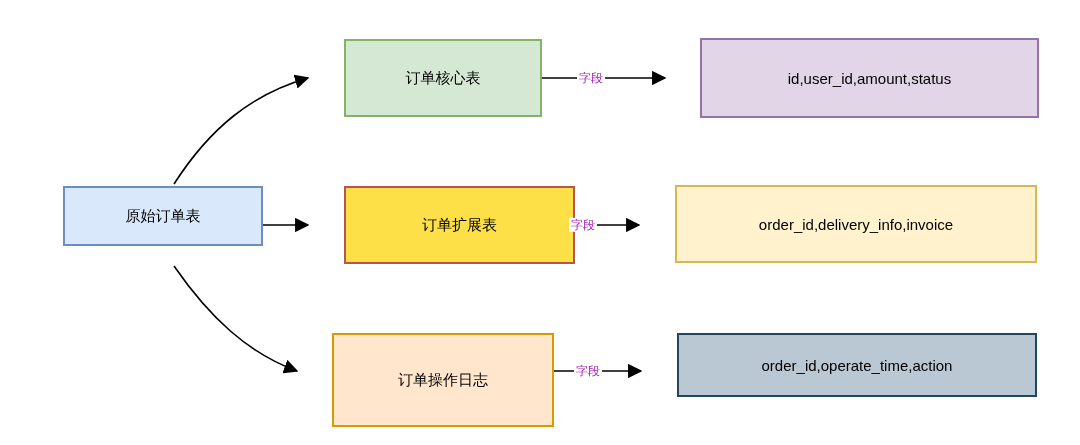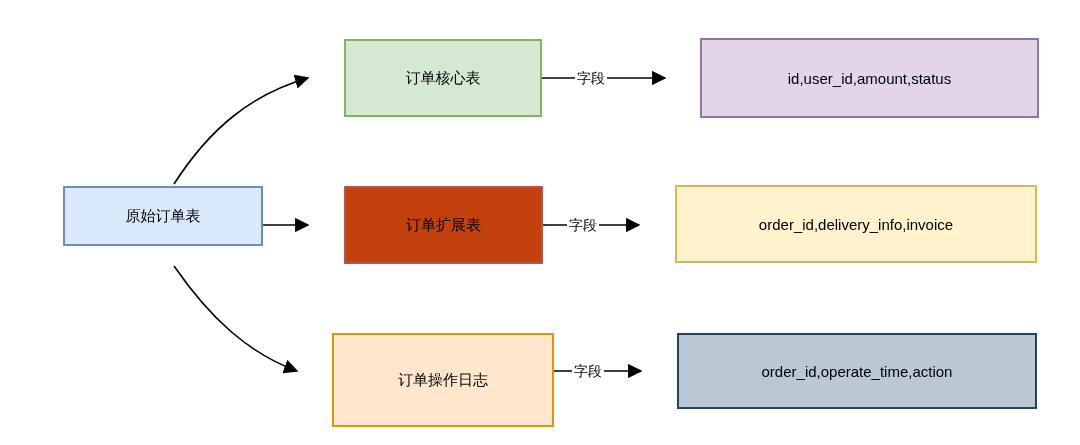--- a/index.html
+++ b/index.html
@@ -32,22 +32,22 @@
     color: #000000;
     white-space: nowrap;
     text-align: center;
     margin-left: 27px;
   }
   .edge-label {
     position: absolute;
     transform: translate(-50%, -50%);
     background: #ffffff;
     padding: 0 2px;
-    font-size: 14px;
-    color: #000000;
+    font-size: 12px;
+    color: #a21caf;
     line-height: 1.2;
   }
 </style>
 </head>
 <body>
 
 <div class="canvas">
 
   <svg class="edges-layer" viewBox="0 0 1080 445" xmlns="http://www.w3.org/2000/svg">
     <defs>
@@ -64,37 +64,37 @@
   </svg>
 
   <div class="node" style="left: 36px; top: 186px; width: 200px; height: 60px; background: rgb(218, 232, 252); border-color: rgb(108, 142, 191);">
     <span>原始订单表</span>
   </div>
 
   <div class="node" style="left: 317px; top: 39px; width: 198px; height: 78px; background: rgb(213, 232, 212); border-color: rgb(130, 179, 102);">
     <span>订单核心表</span>
   </div>
 
-  <div class="node" style="left: 317px; top: 186px; width: 199px; height: 78px; background: #c2410c; border-color: rgb(184, 84, 80); align-items: center;">
+  <div class="node" style="left: 317px; top: 186px; width: 231px; height: 78px; background: #fde047; border-color: rgb(184, 84, 80); align-items: center;">
     <span>订单扩展表</span>
   </div>
 
   <div class="node" style="left: 305px; top: 333px; width: 222px; height: 94px; background: rgb(255, 230, 204); border-color: rgb(215, 155, 0);">
     <span>订单操作日志</span>
   </div>
 
   <div class="node" style="left: 673px; top: 38px; width: 339px; height: 80px; background: rgb(225, 213, 231); border-color: rgb(150, 115, 166);">
     <span>id,user_id,amount,status</span>
   </div>
 
   <div class="node" style="left: 648px; top: 185px; width: 362px; height: 78px; background: rgb(255, 242, 204); border-color: rgb(214, 182, 86);">
     <span>order_id,delivery_info,invoice</span>
   </div>
 
-  <div class="node" style="left: 650px; top: 333px; width: 360px; height: 76px; background: rgb(186, 200, 211); border-color: rgb(35, 68, 93);">
+  <div class="node" style="left: 650px; top: 333px; width: 360px; height: 64px; background: rgb(186, 200, 211); border-color: rgb(35, 68, 93);">
     <span>order_id,operate_time,action</span>
   </div>
 
   <div class="edge-label" style="left:591px; top:78px;">字段</div>
   <div class="edge-label" style="left:583px; top:225px;">字段</div>
   <div class="edge-label" style="left:588px; top:371px;">字段</div>
 
 </div>
 
 </body></html>

